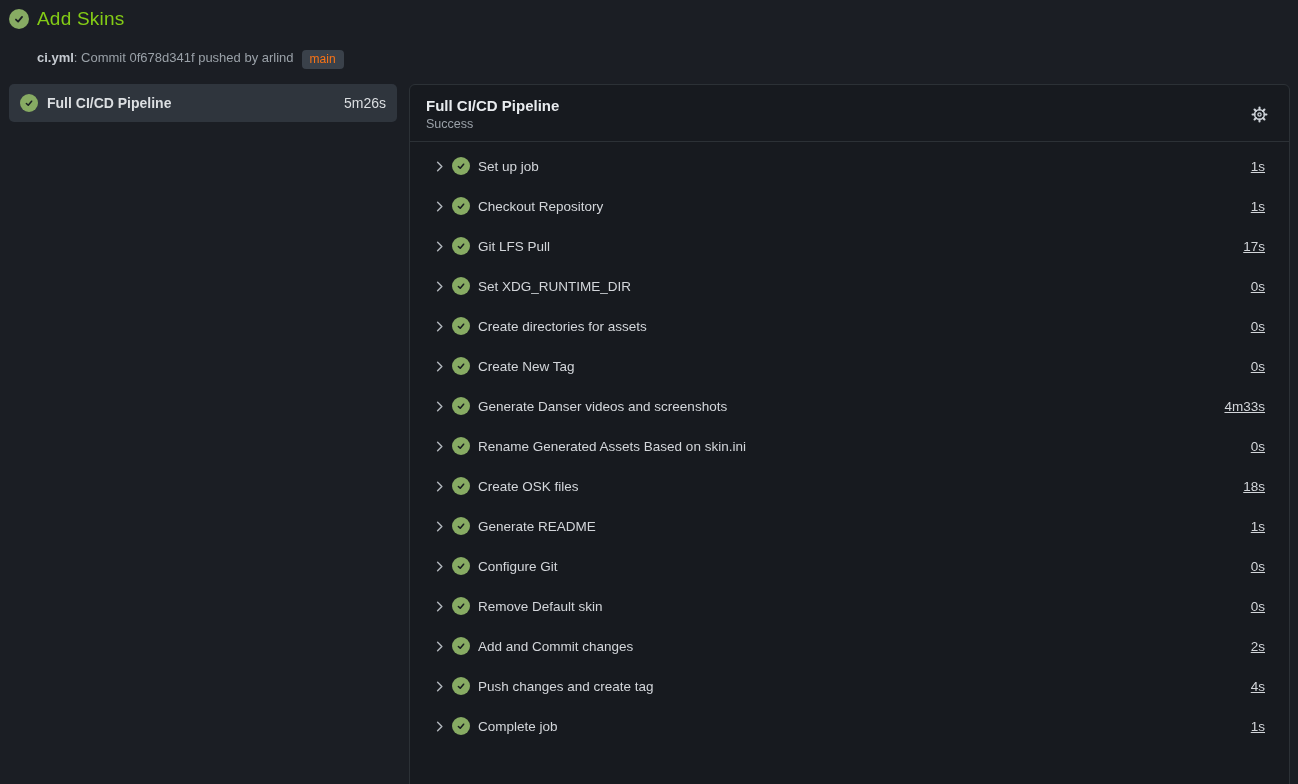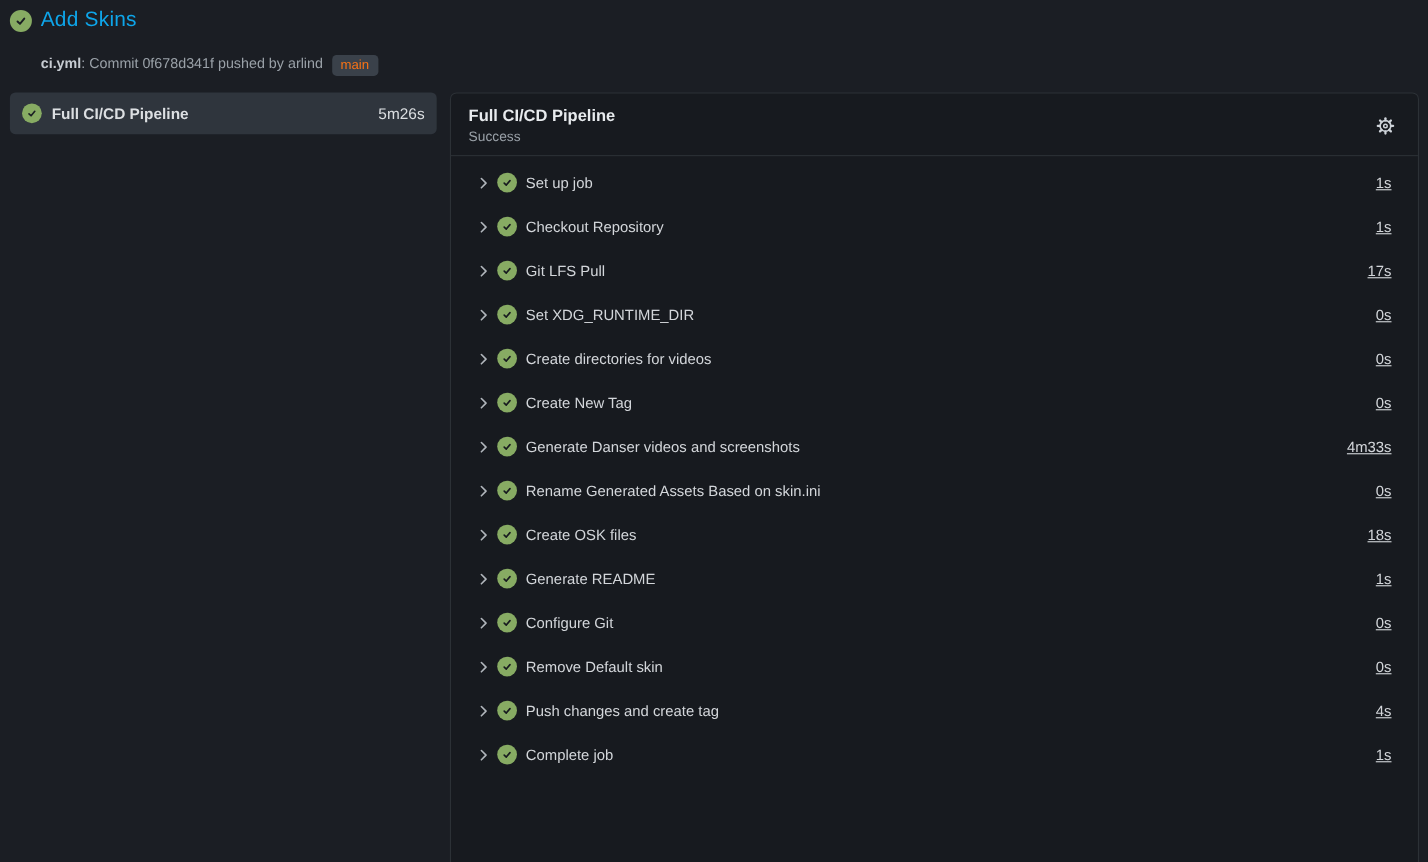--- a/index.html
+++ b/index.html
@@ -6,21 +6,21 @@
   html, body {
     width: 1298px; height: 784px; overflow: hidden;
     background: var(--body-bg, #1b1e24);
     font-family: "Liberation Sans", sans-serif;
     color: var(--text-primary, #d3d6da);
   }
   .page { padding: 8px 8px 0 9px; height: 100%; }
 
   
   .run-title-row { display: flex; align-items: center; gap: 8px; }
-  .run-title { font-size: 19px; font-weight: 500; color: #0ea5e9; letter-spacing: .2px; text-align: center; }
+  .run-title { font-size: 19px; font-weight: 500; color: #84cc16; letter-spacing: .2px; text-align: center; }
   .run-subtitle {
     margin-left: 28px; margin-top: 20px; font-size: 13px;
     color: var(--text-secondary, #9aa1a8); display: flex; align-items: flex-start;
   }
   .run-subtitle .wf { font-weight: 700; color: #c6cbd1; }
   .badge {
     margin-left: 8px; background: var(--badge-bg, #3a414a);
     color: #f97316; font-size: 12px; line-height: 1;
     padding: 3px 8px 4px; border-radius: 4px;
   }
@@ -205,21 +205,21 @@
     <span class="chevron">
       <svg viewBox="0 0 16 16" fill="none">
                 <polyline points="6,3.5 10.5,8 6,12.5" stroke="currentColor" stroke-width="1.6" stroke-linecap="round" stroke-linejoin="round"></polyline>
               </svg>
     </span>
     <span class="status-circle">
       <svg viewBox="0 0 16 16" fill="none">
                 <polyline points="4.5,8.6 7,11 11.5,5.6" stroke="#171a1f" stroke-width="2" stroke-linecap="round" stroke-linejoin="round"></polyline>
               </svg>
     </span>
-    <span class="step-name">Create directories for videos</span>
+    <span class="step-name">Create directories for assets</span>
     <span class="step-duration">0s</span>
   </div>
 
   <div class="step-row">
     <span class="chevron">
       <svg viewBox="0 0 16 16" fill="none">
                 <polyline points="6,3.5 10.5,8 6,12.5" stroke="currentColor" stroke-width="1.6" stroke-linecap="round" stroke-linejoin="round"></polyline>
               </svg>
     </span>
     <span class="status-circle">
@@ -315,20 +315,34 @@
     </span>
     <span class="status-circle">
       <svg viewBox="0 0 16 16" fill="none">
                 <polyline points="4.5,8.6 7,11 11.5,5.6" stroke="#171a1f" stroke-width="2" stroke-linecap="round" stroke-linejoin="round"></polyline>
               </svg>
     </span>
     <span class="step-name">Remove Default skin</span>
     <span class="step-duration">0s</span>
   </div>
 
+  <div class="step-row">
+    <span class="chevron">
+      <svg viewBox="0 0 16 16" fill="none">
+                <polyline points="6,3.5 10.5,8 6,12.5" stroke="currentColor" stroke-width="1.6" stroke-linecap="round" stroke-linejoin="round"></polyline>
+              </svg>
+    </span>
+    <span class="status-circle">
+      <svg viewBox="0 0 16 16" fill="none">
+                <polyline points="4.5,8.6 7,11 11.5,5.6" stroke="#171a1f" stroke-width="2" stroke-linecap="round" stroke-linejoin="round"></polyline>
+              </svg>
+    </span>
+    <span class="step-name">Add and Commit changes</span>
+    <span class="step-duration">2s</span>
+  </div>
 
   <div class="step-row">
     <span class="chevron">
       <svg viewBox="0 0 16 16" fill="none">
                 <polyline points="6,3.5 10.5,8 6,12.5" stroke="currentColor" stroke-width="1.6" stroke-linecap="round" stroke-linejoin="round"></polyline>
               </svg>
     </span>
     <span class="status-circle">
       <svg viewBox="0 0 16 16" fill="none">
                 <polyline points="4.5,8.6 7,11 11.5,5.6" stroke="#171a1f" stroke-width="2" stroke-linecap="round" stroke-linejoin="round"></polyline>

